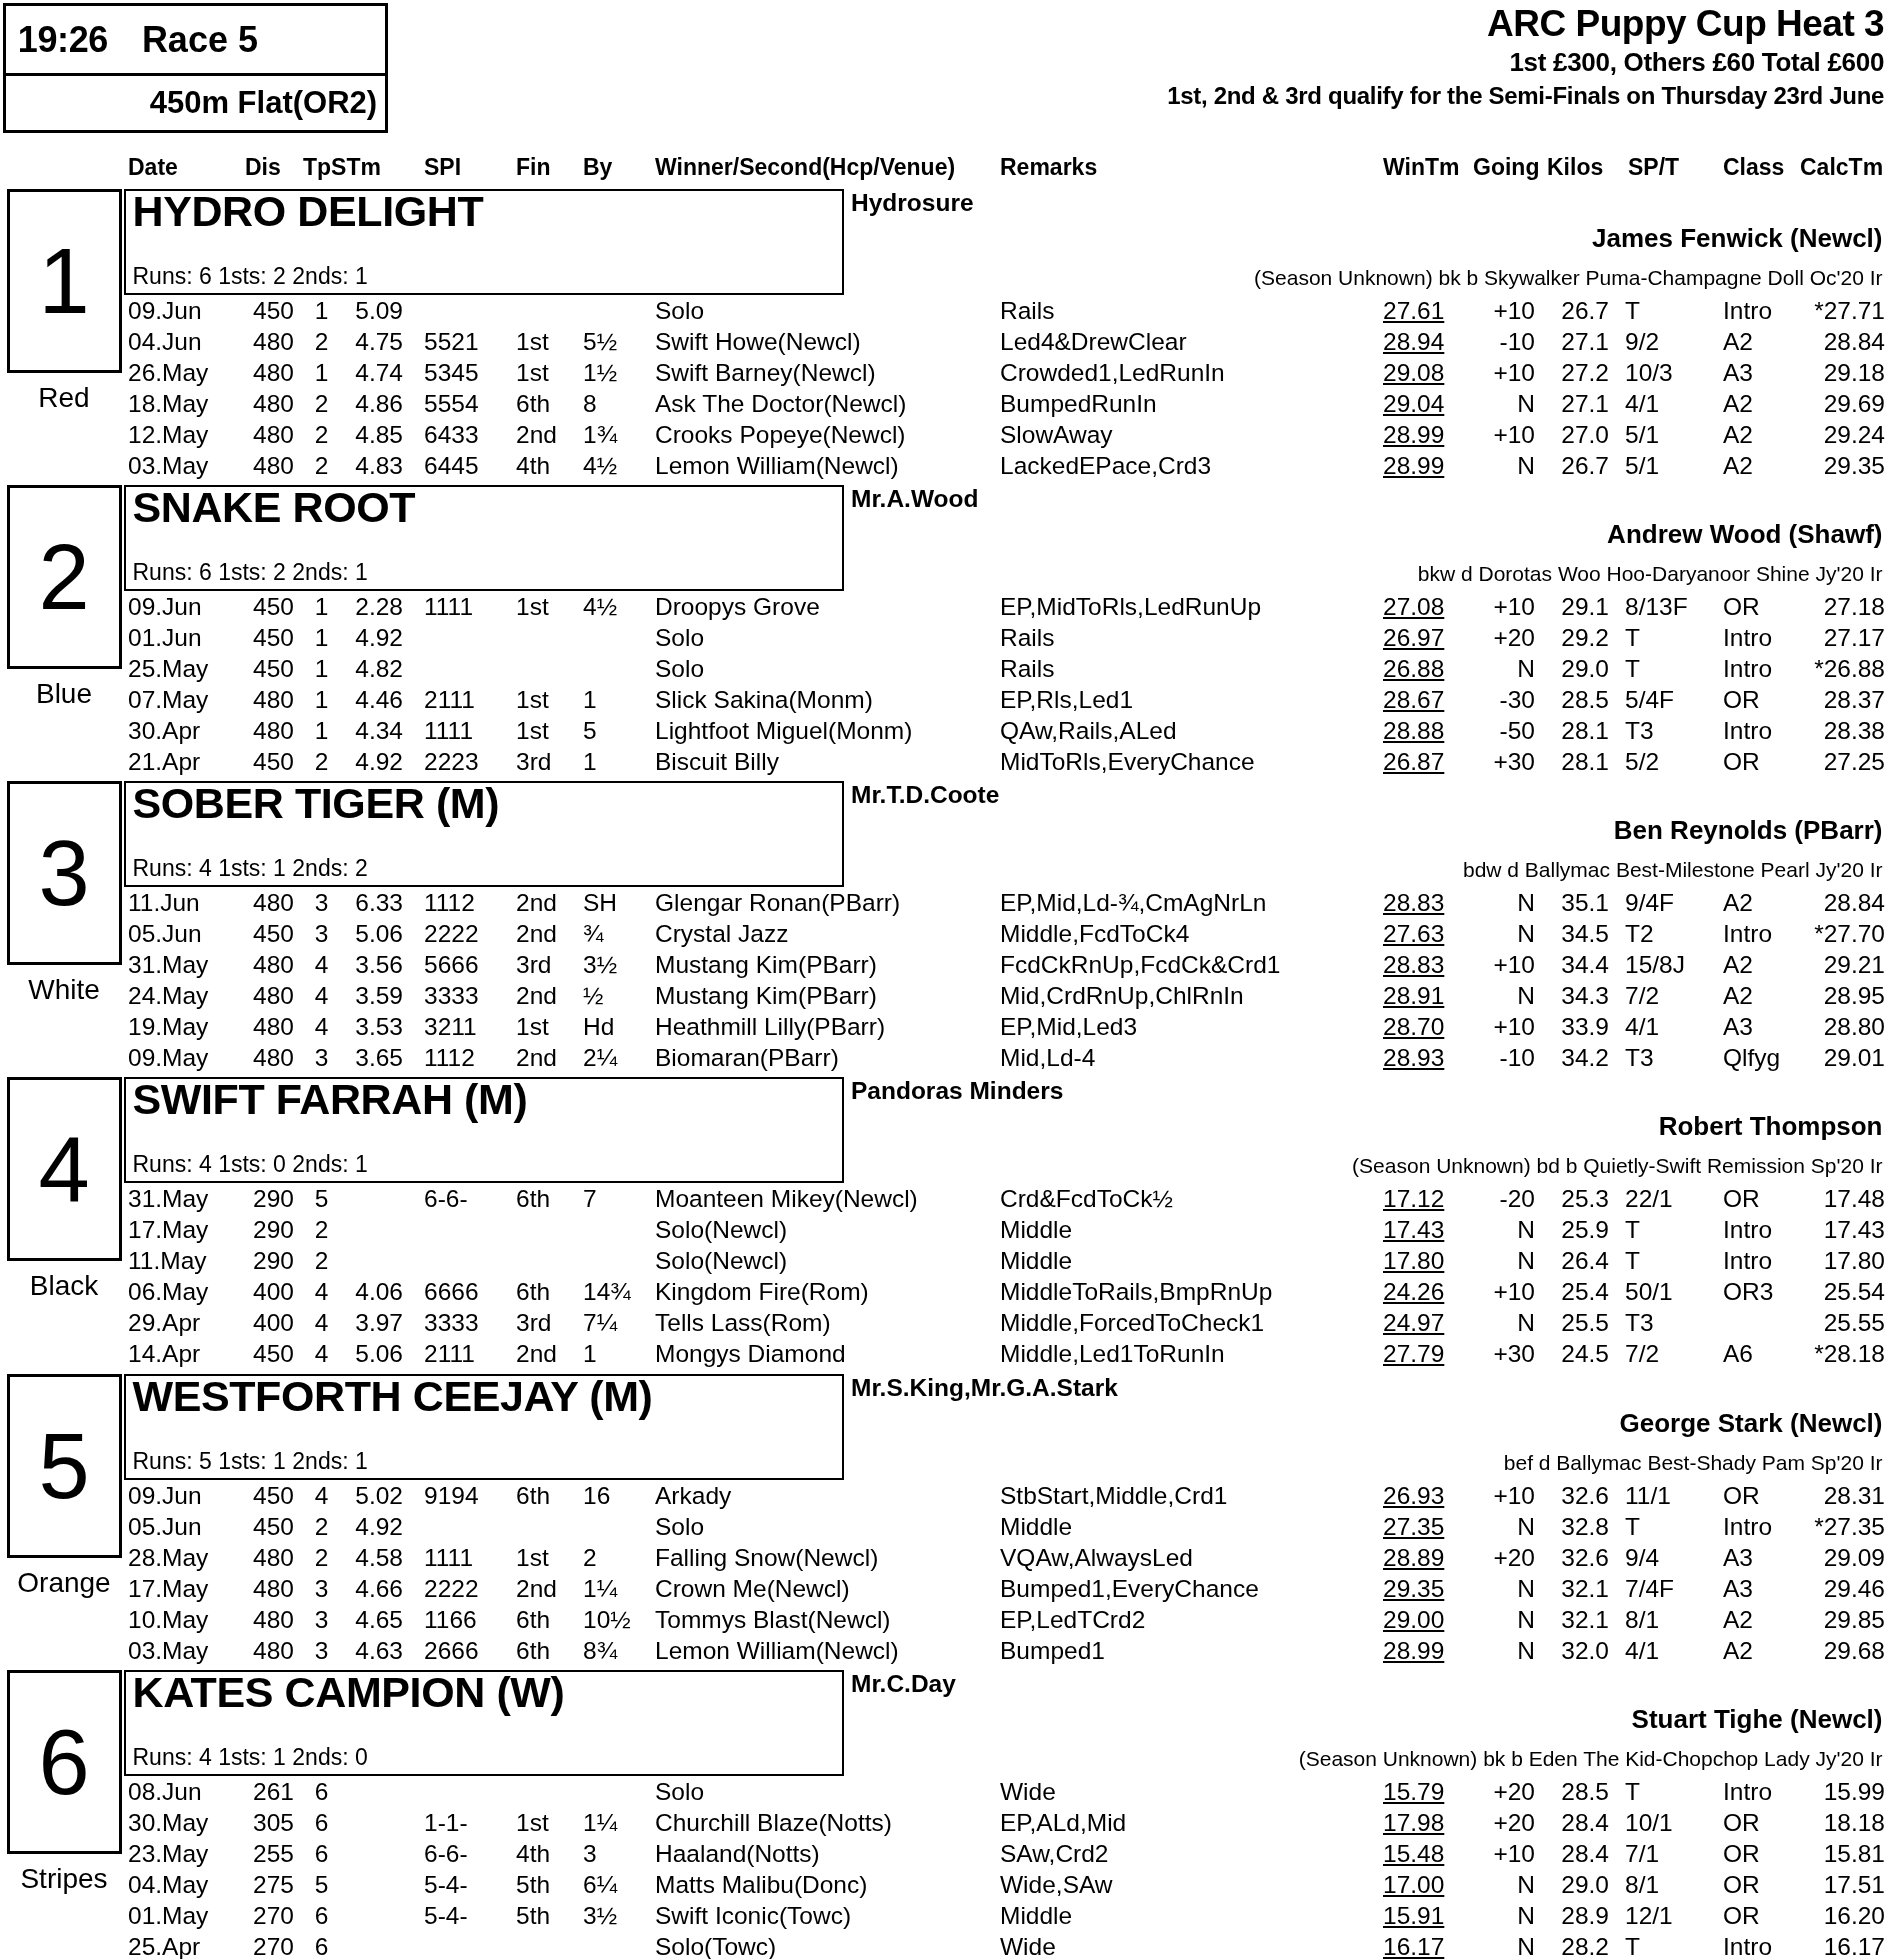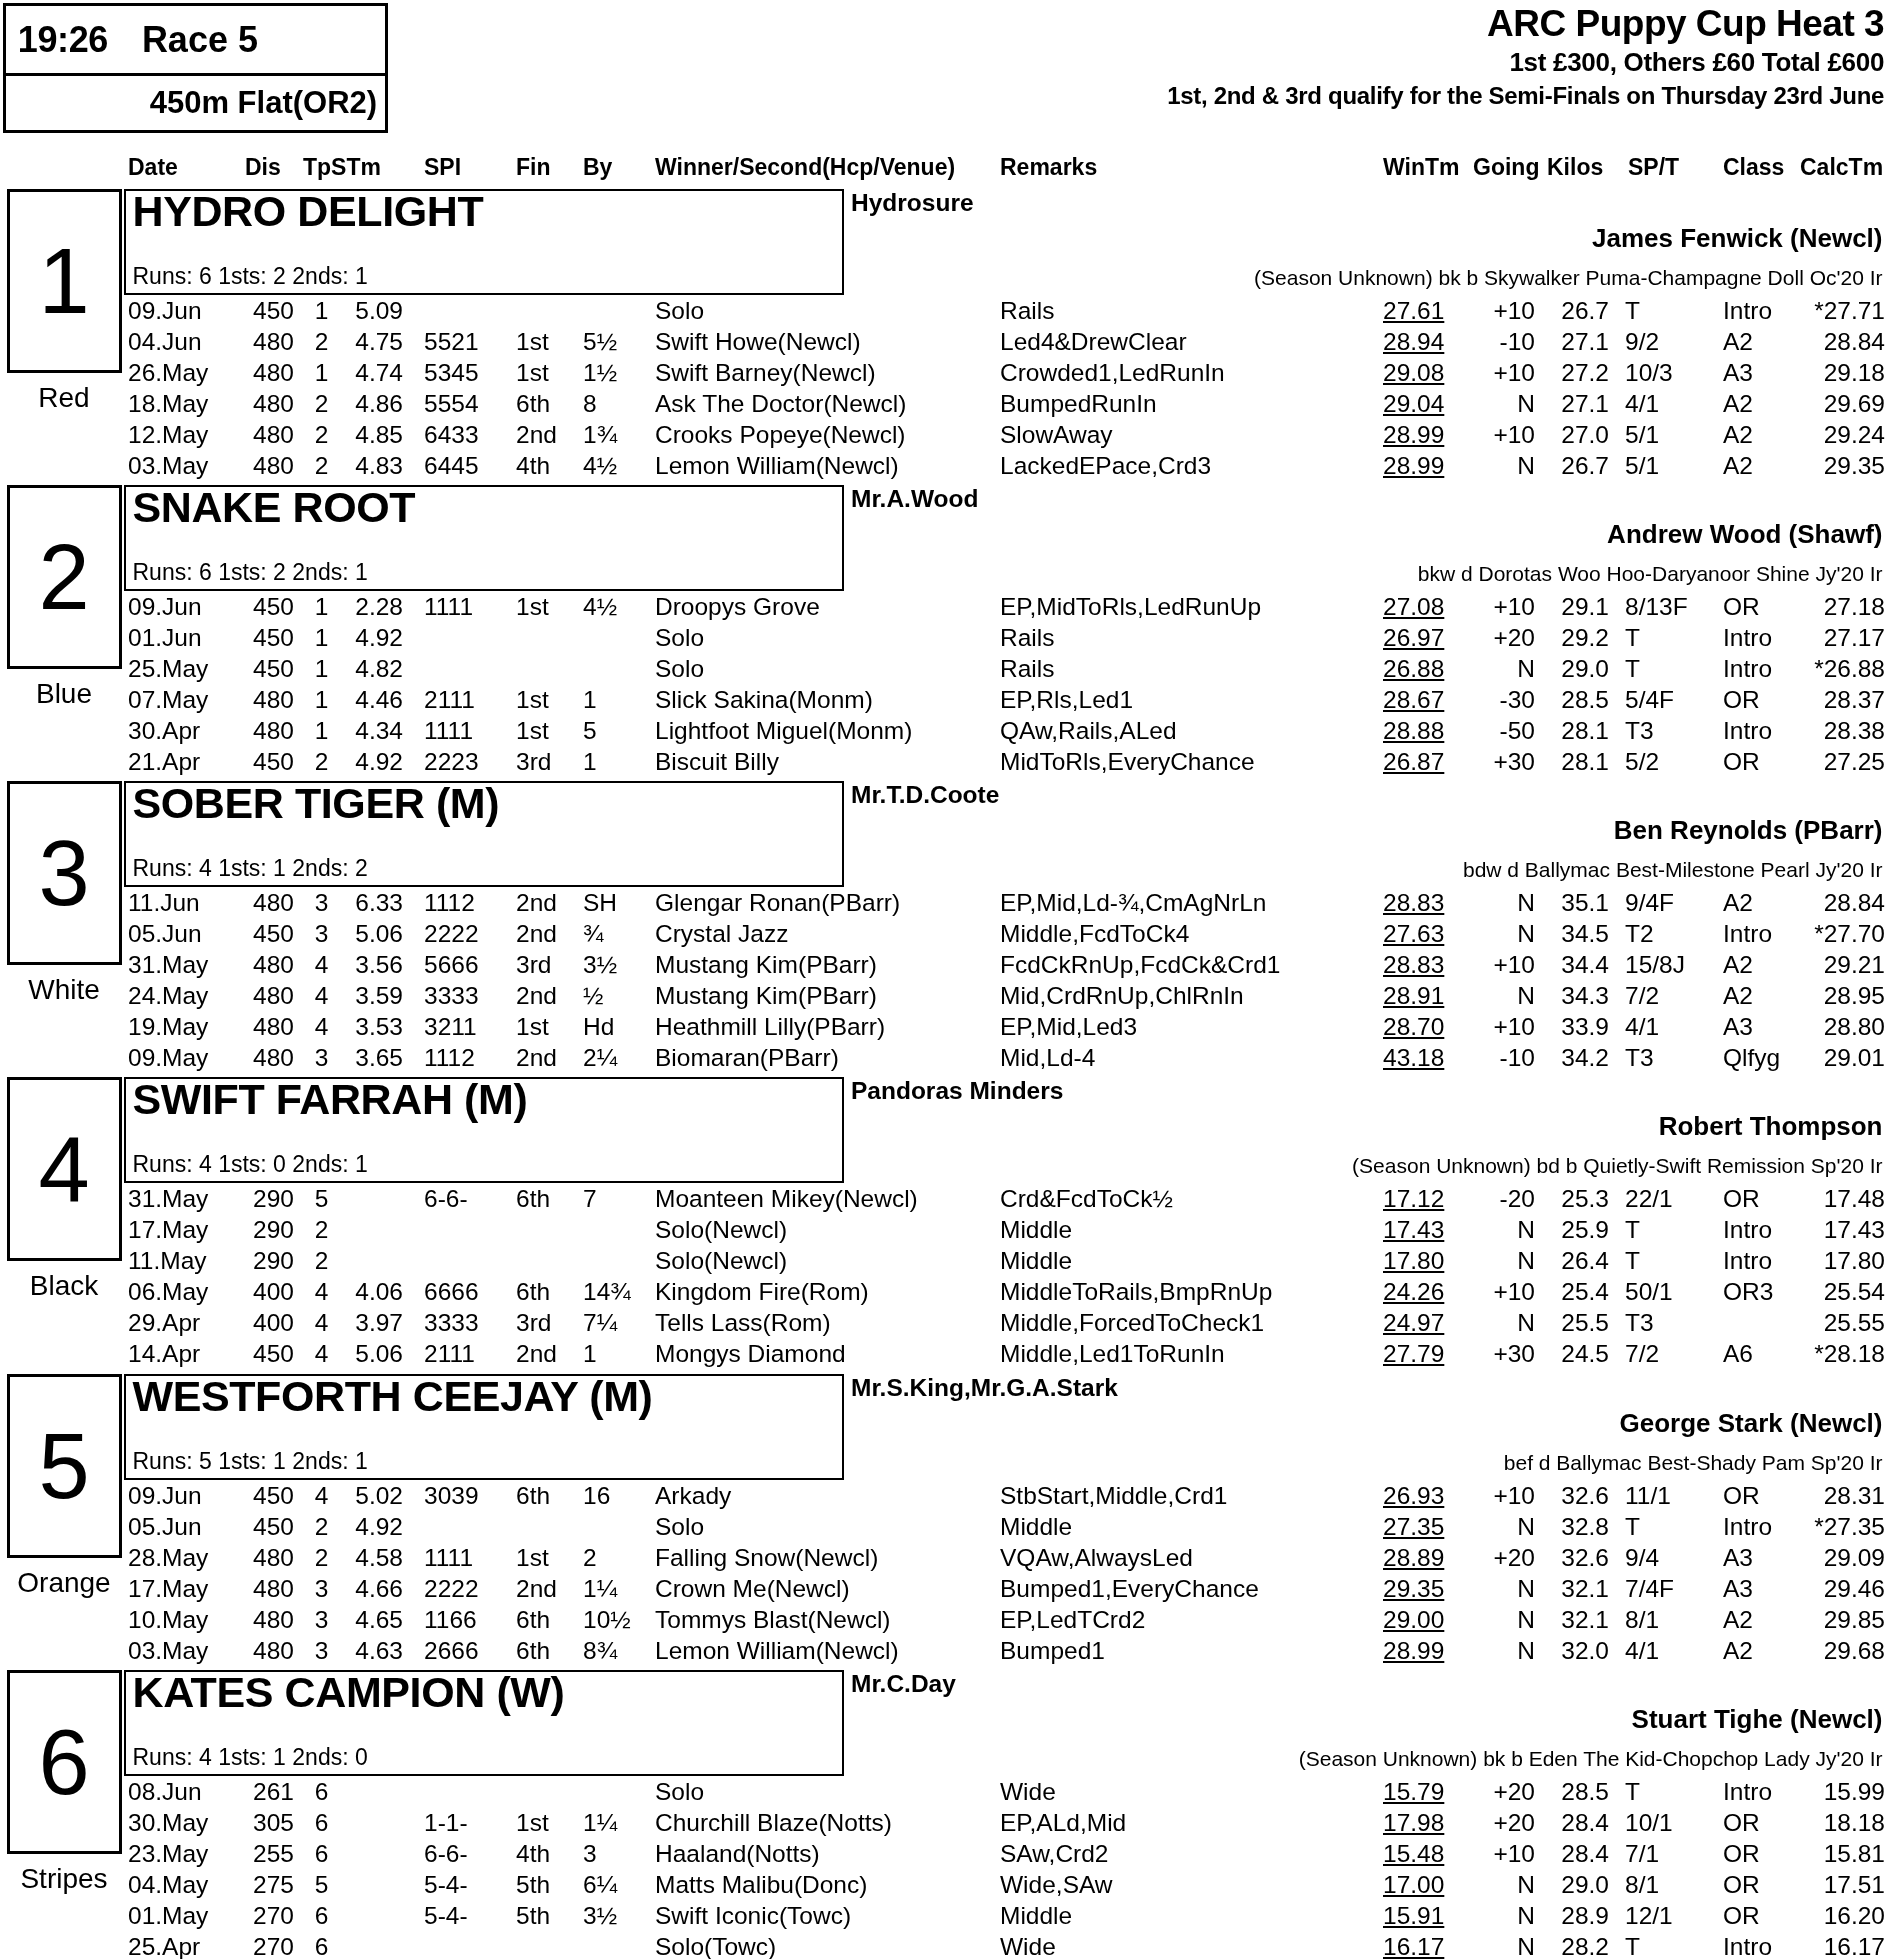--- a/index.html
+++ b/index.html
@@ -440,21 +440,21 @@
         <div class="rrow">
           <span class="c-date">09.May</span>
           <span class="c-dis">480</span>
           <span class="c-tp">3</span>
           <span class="c-stm">3.65</span>
           <span class="c-spi">1112</span>
           <span class="c-fin">2nd</span>
           <span class="c-by">2¼</span>
           <span class="c-win">Biomaran(PBarr)</span>
           <span class="c-rem">Mid,Ld-4</span>
-          <span class="c-wtm">43.18</span>
+          <span class="c-wtm">28.93</span>
           <span class="c-go">-10</span>
           <span class="c-kg">34.2</span>
           <span class="c-sp">T3</span>
           <span class="c-cls">Qlfyg</span>
           <span class="c-ctm">29.01</span>
         </div>
       </div>
     </div>
     <div class="dog" style="position: absolute; left: 0px; top: 1075px; width: 1889px; height: 296px;">
       <div class="trapbox">
@@ -584,21 +584,21 @@
       </div>
       <div class="owner">Mr.S.King,Mr.G.A.Stark</div>
       <div class="trainer">George Stark (Newcl)</div>
       <div class="breeding">bef d Ballymac Best-Shady Pam Sp'20 Ir</div>
       <div class="runs-table">
         <div class="rrow">
           <span class="c-date">09.Jun</span>
           <span class="c-dis">450</span>
           <span class="c-tp">4</span>
           <span class="c-stm">5.02</span>
-          <span class="c-spi">3039</span>
+          <span class="c-spi">9194</span>
           <span class="c-fin">6th</span>
           <span class="c-by">16</span>
           <span class="c-win">Arkady</span>
           <span class="c-rem">StbStart,Middle,Crd1</span>
           <span class="c-wtm">26.93</span>
           <span class="c-go">+10</span>
           <span class="c-kg">32.6</span>
           <span class="c-sp">11/1</span>
           <span class="c-cls">OR</span>
           <span class="c-ctm">28.31</span>

